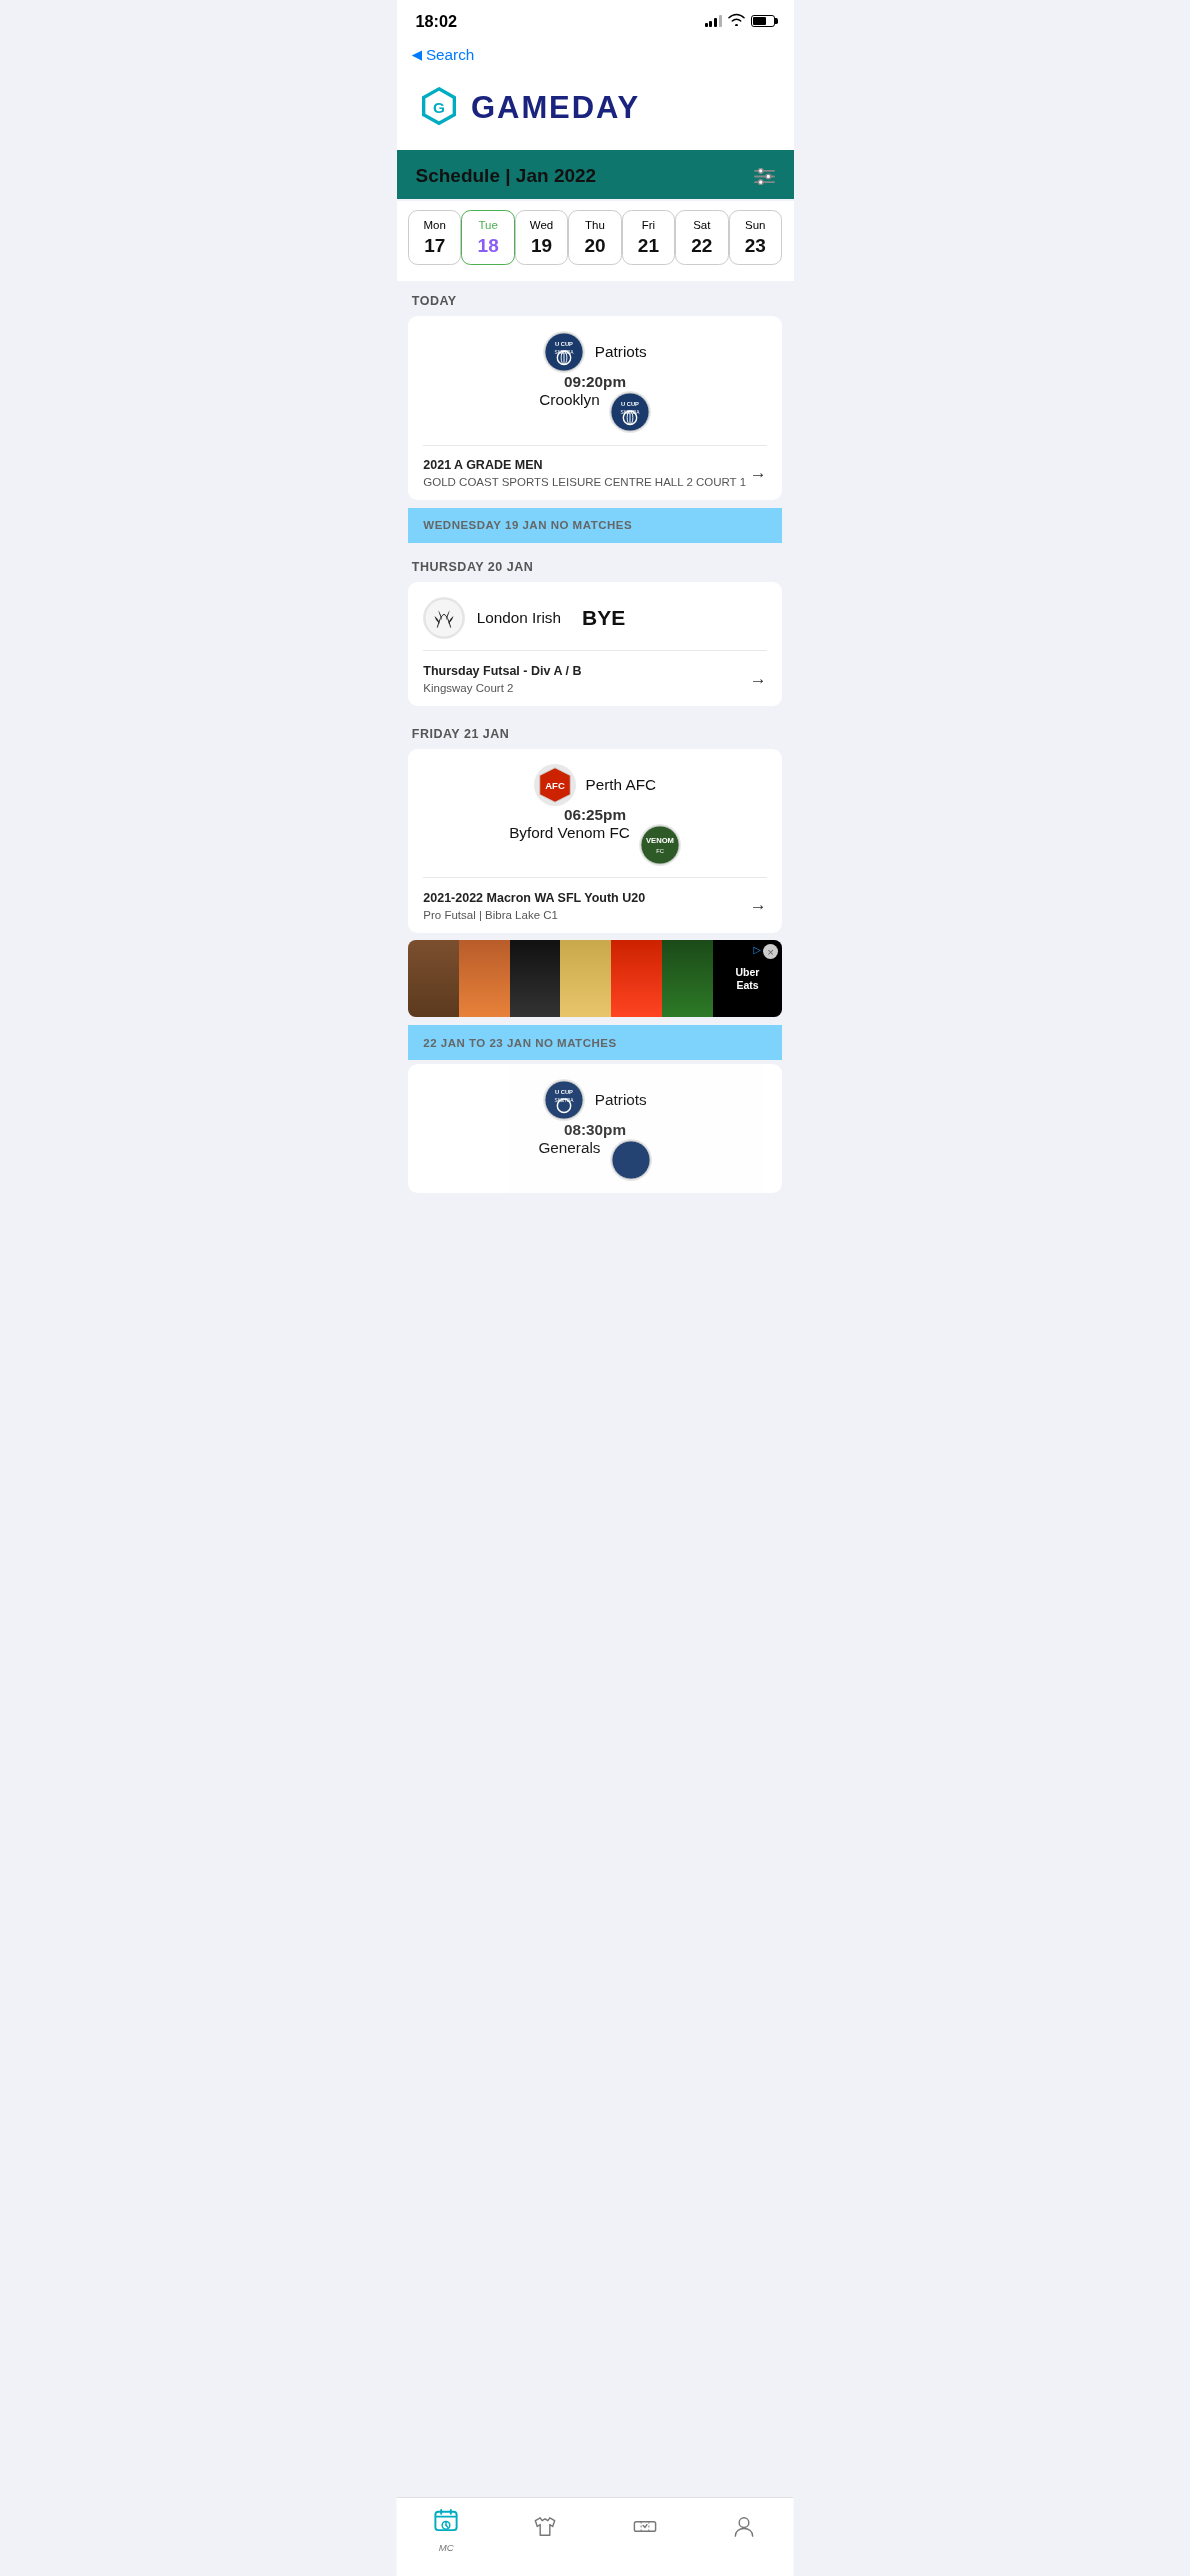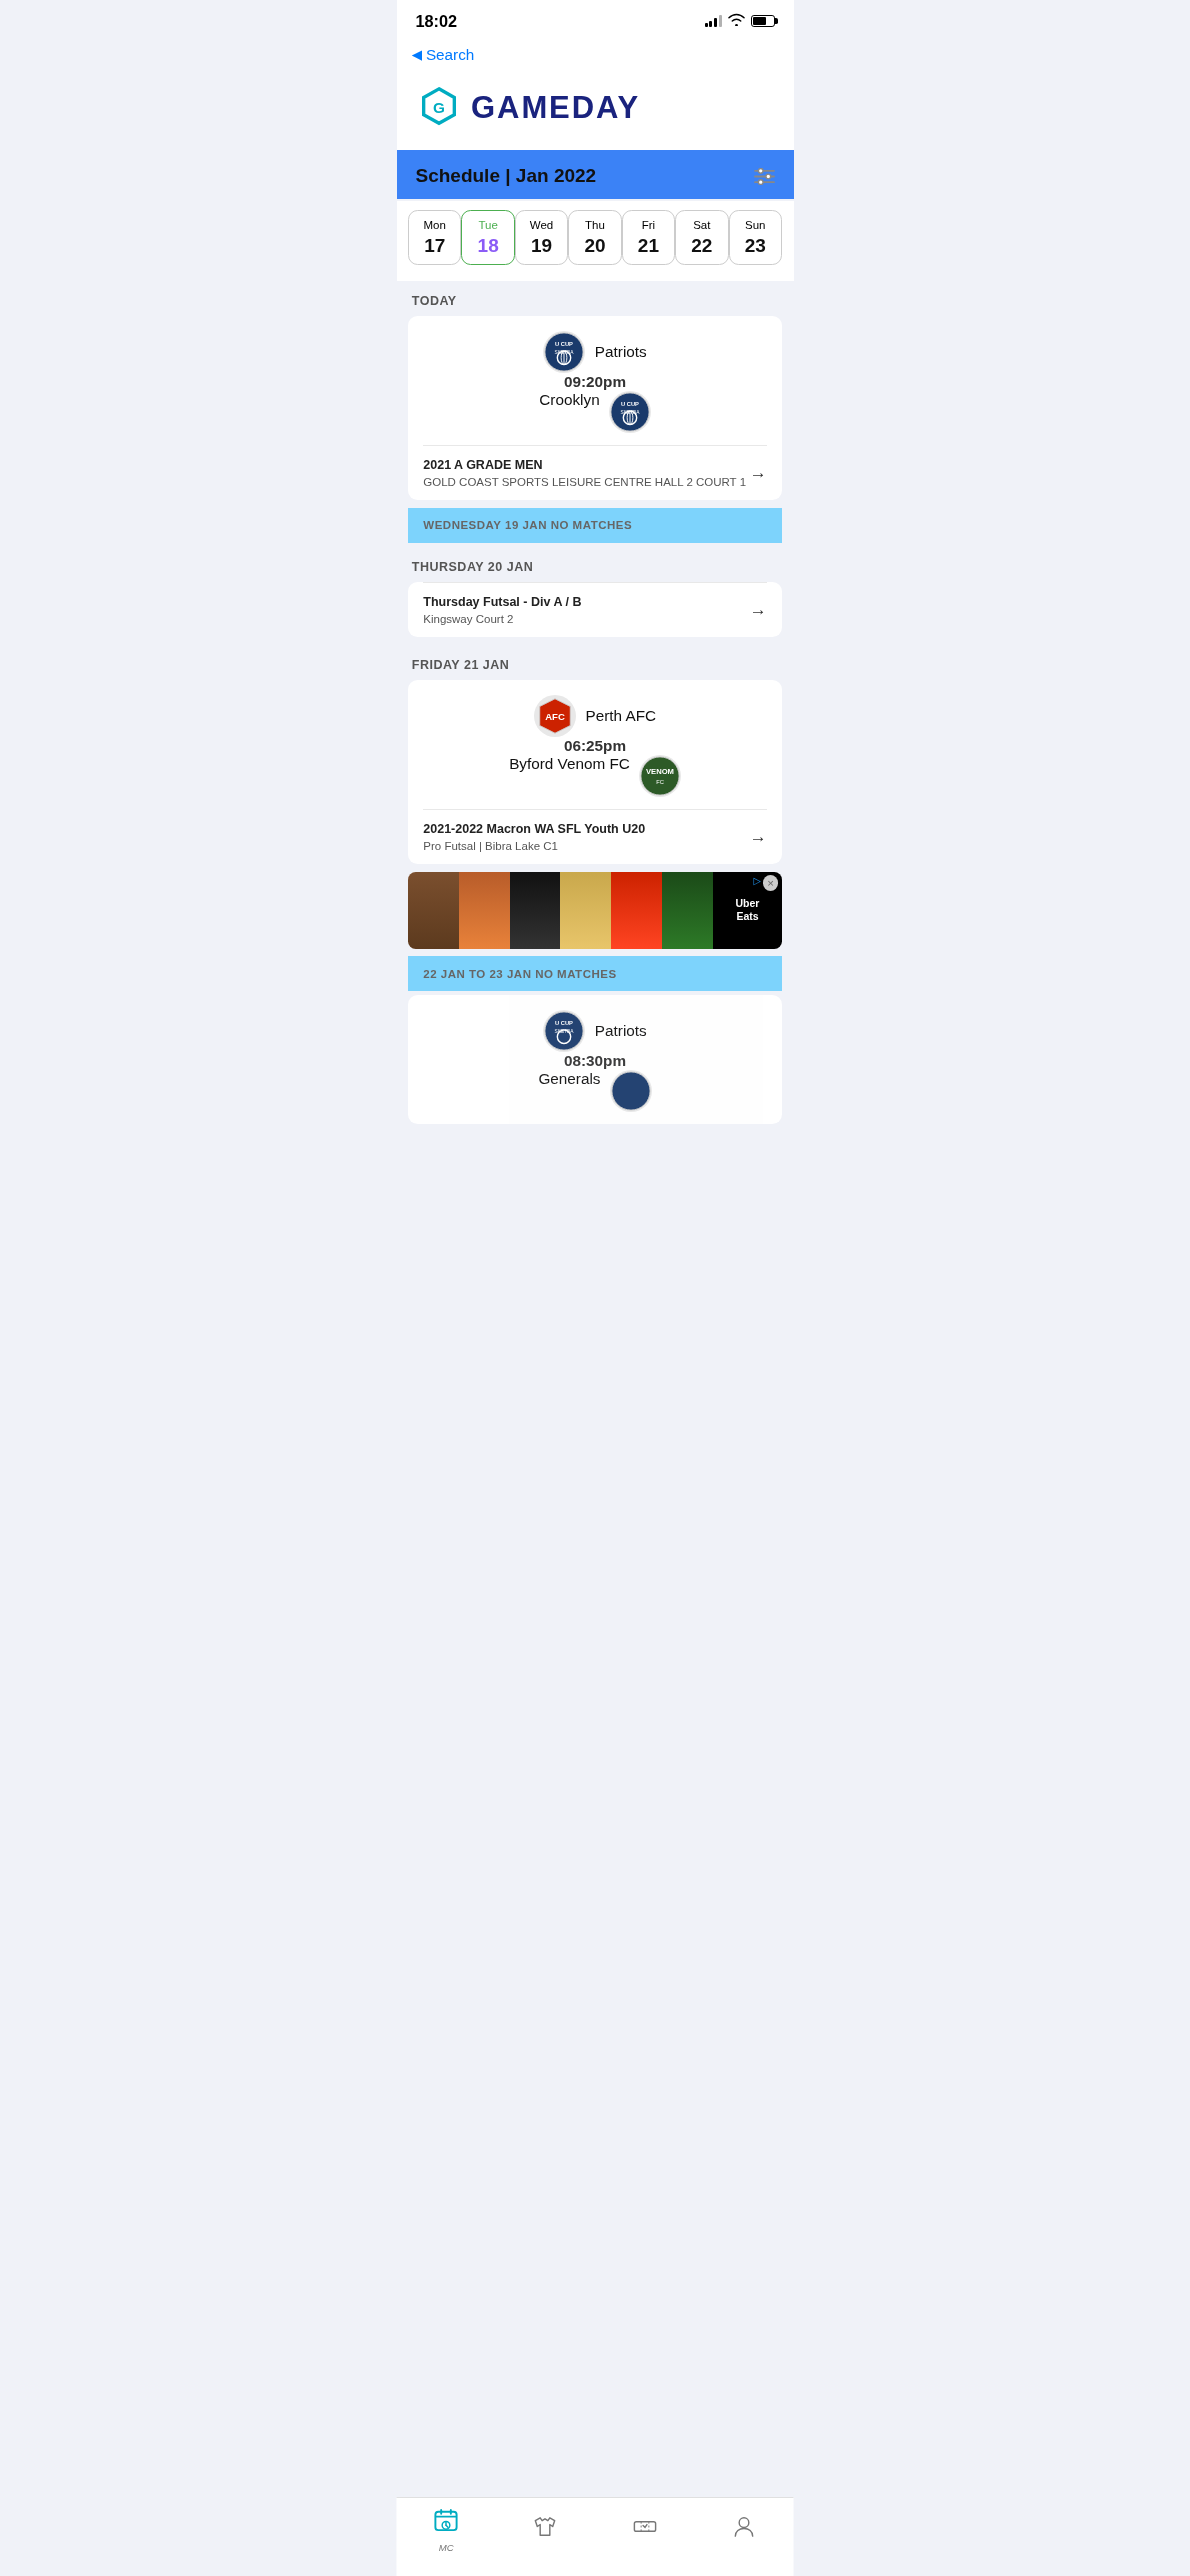--- a/index.html
+++ b/index.html
@@ -108,21 +108,21 @@
     }
     .logo-text {
       font-size: 31px;
       font-weight: 900;
       color: #1a237e;
       letter-spacing: 1.9px;
     }
 
     
     .schedule-header {
-      background: #3b82f6;
+      background: #0f766e;
       padding: 15.3px 19px 11.5px;
       display: flex;
       justify-content: space-between;
       align-items: center;
       margin-bottom: 1.9px;
     }
     .schedule-title {
       font-size: 19px;
       font-weight: 700;
       color: #111;
@@ -517,20 +517,37 @@
       </div>
       <span class="arrow-btn">→</span>
     </div>
   </div>
 
   <div class="no-matches-banner">WEDNESDAY 19 JAN NO MATCHES</div>
 
   <div class="section-label">THURSDAY 20 JAN</div>
 
   <div class="match-card">
+    <div class="bye-teams">
+      <div class="team-logo">
+        <svg width="42" height="42" viewBox="0 0 44 44">
+          <circle cx="22" cy="22" r="20" fill="#f5f5f5" stroke="#ddd" stroke-width="1"></circle>
+
+          <g fill="#1a1a1a">
+            <path d="M15 32 Q18 20 22 18 Q26 20 29 32" stroke="#1a1a1a" stroke-width="1" fill="none"></path>
+            <path d="M18 28 Q15 22 12 20 Q14 26 18 28"></path>
+            <path d="M26 28 Q29 22 32 20 Q30 26 26 28"></path>
+            <path d="M20 25 Q17 18 16 14 Q19 18 20 25"></path>
+            <path d="M24 25 Q27 18 28 14 Q25 18 24 25"></path>
+          </g>
+        </svg>
+      </div>
+      <span class="team-name">London Irish</span>
+      <span class="bye-label">BYE</span>
+    </div>
     <div class="match-divider"></div>
     <div class="match-info">
       <div>
         <div class="match-comp">Thursday Futsal - Div A / B</div>
         <div class="match-venue">Kingsway Court 2</div>
       </div>
       <span class="arrow-btn">→</span>
     </div>
   </div>
 

